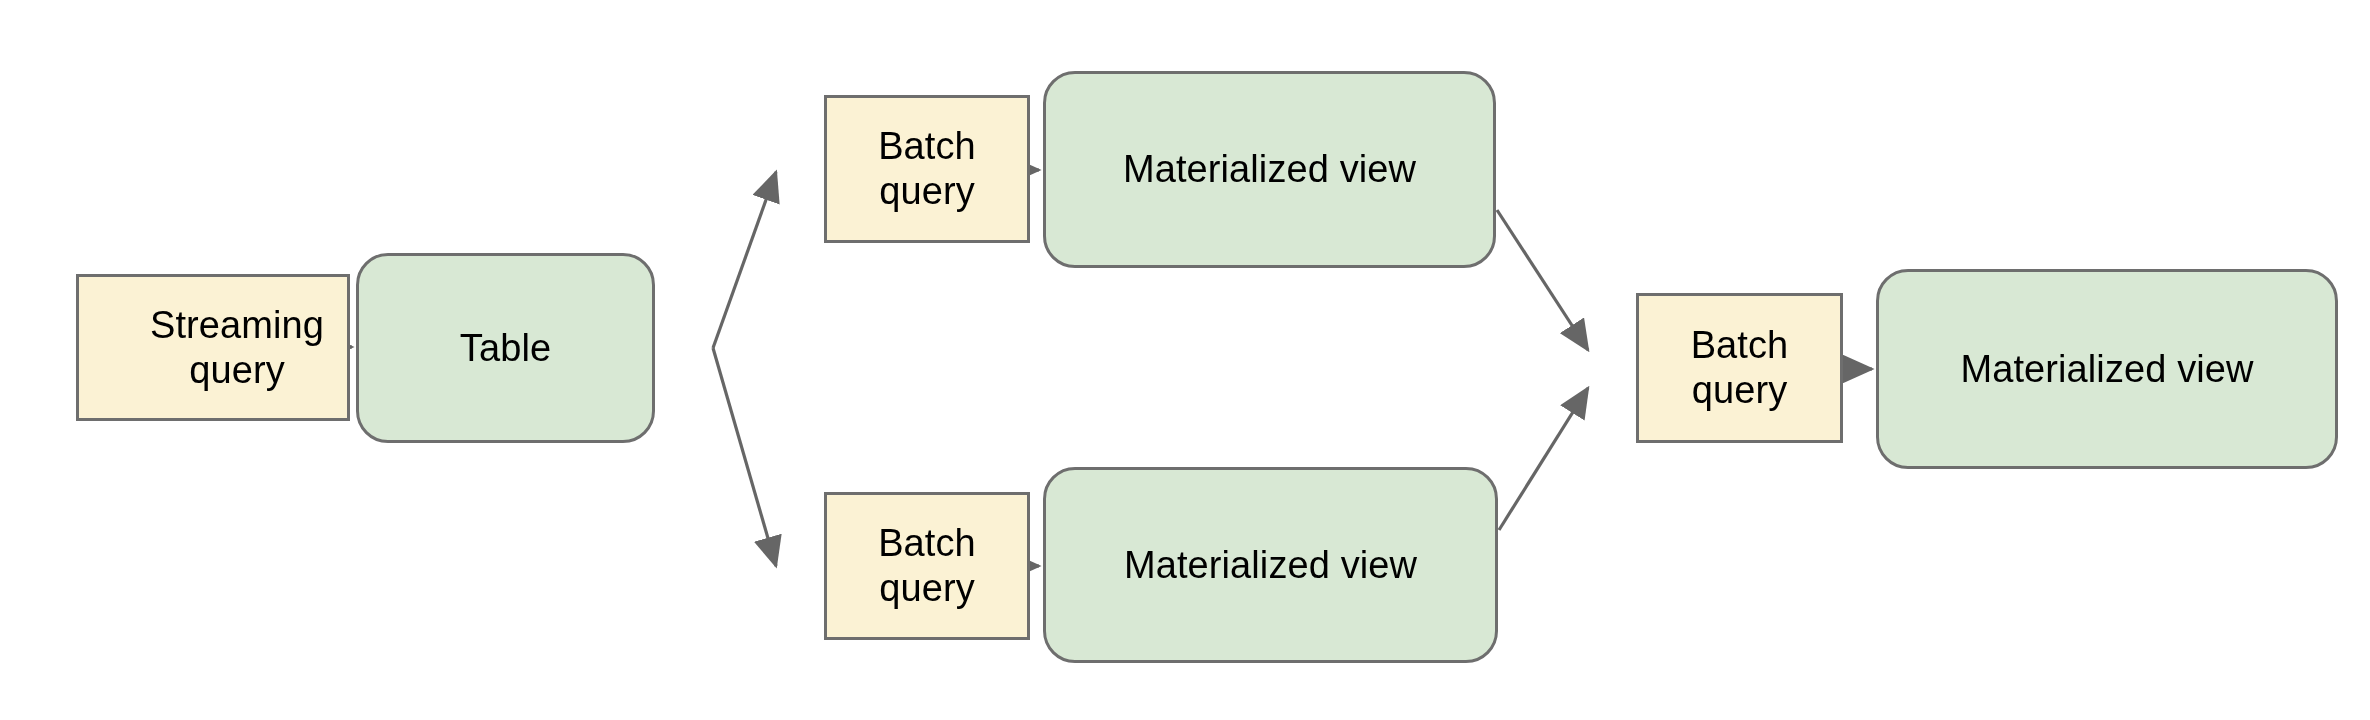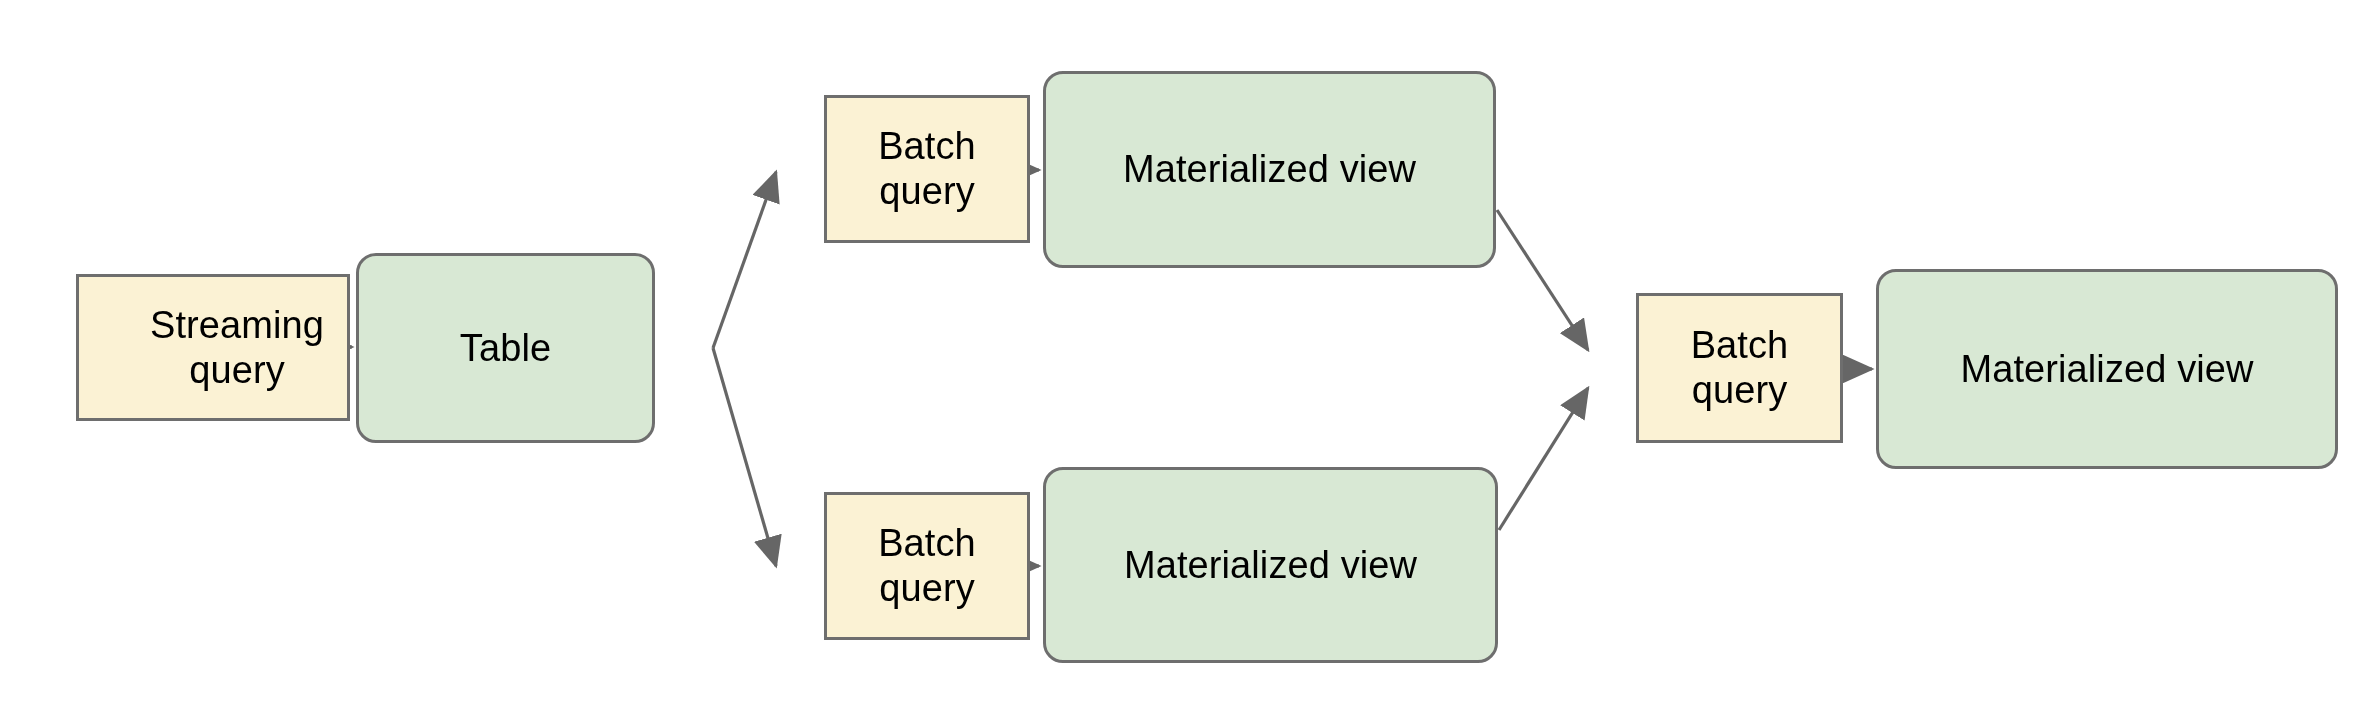--- a/index.html
+++ b/index.html
@@ -40,21 +40,21 @@
   }
   .node.process {
     background: #fbf2d4;
     border: 3px solid #6e6e6e;
     border-radius: 0;
     margin-left: 44px;
   }
   .node.store {
     background: #d8e8d4;
     border: 3px solid #6e6e6e;
-    border-radius: 20px;
+    border-radius: 32px;
   }
   .node-label {
     display: block;
     padding: 0 6px;
   }
 </style>
 </head>
 <body>
 
 <div id="canvas" style="width: 2370px; height: 720px; background: rgb(255, 255, 255);">

